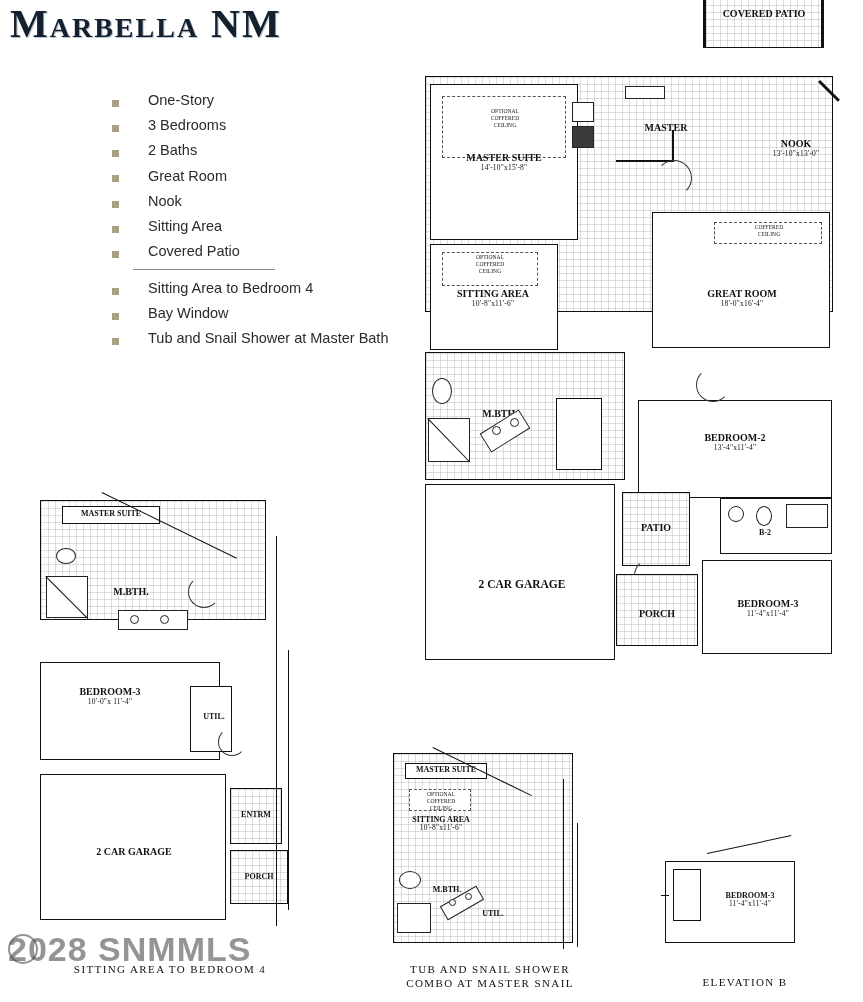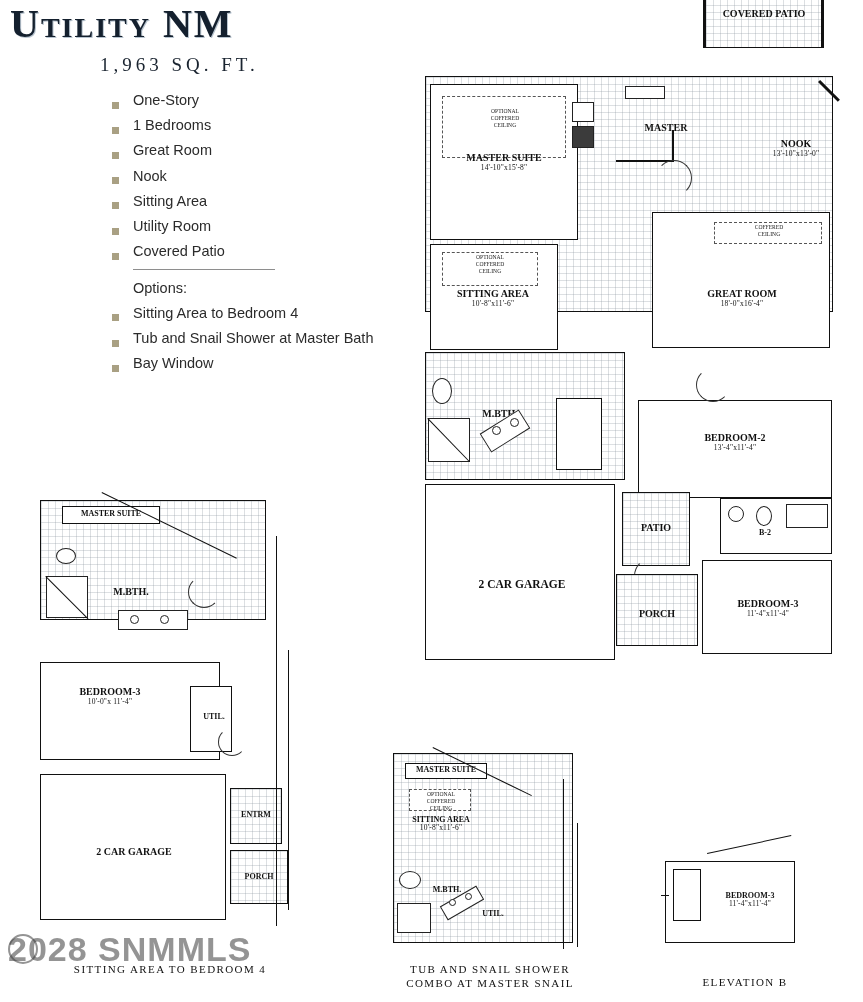--- a/index.html
+++ b/index.html
@@ -45,22 +45,23 @@
 
   
   #features {
     position: absolute;
     left: 112px;
     top: 92px;
     width: 330px;
   }
   .feat-row {
     display: flex;
-    align-items: flex-end;
+    align-items: center;
     margin-bottom: 8.5px;
+    gap: 15px;
   }
   .feat-bullet {
     width: 7px;
     height: 7px;
     background: #a9a083;
     margin: 6px 14px 0 0;
     flex: 0 0 auto;
   }
   .feat-label {
     font-size: 14.5px;
@@ -176,69 +177,67 @@
     width: 26px;
     height: 26px;
     border: 2px solid rgba(60,60,60,.55);
     border-radius: 50%;
   }
 </style>
 </head>
 <body>
 
 <div id="title-block">
-  <div id="plan-title">Utility NM</div>
-  <div id="plan-sqft">1,963 SQ. FT.</div>
+  <div id="plan-title">Marbella NM</div>
 </div>
 
 <div id="features">
   <div class="feat-row">
     <span class="feat-bullet"></span>
     <span class="feat-label">One-Story</span>
   </div>
   <div class="feat-row">
     <span class="feat-bullet"></span>
-    <span class="feat-label">1 Bedrooms</span>
+    <span class="feat-label">3 Bedrooms</span>
+  </div>
+  <div class="feat-row">
+    <span class="feat-bullet"></span>
+    <span class="feat-label">2 Baths</span>
   </div>
   <div class="feat-row">
     <span class="feat-bullet"></span>
     <span class="feat-label">Great Room</span>
   </div>
   <div class="feat-row">
     <span class="feat-bullet"></span>
     <span class="feat-label">Nook</span>
   </div>
   <div class="feat-row">
     <span class="feat-bullet"></span>
     <span class="feat-label">Sitting Area</span>
   </div>
   <div class="feat-row">
     <span class="feat-bullet"></span>
-    <span class="feat-label">Utility Room</span>
-  </div>
-  <div class="feat-row">
-    <span class="feat-bullet"></span>
     <span class="feat-label">Covered Patio</span>
   </div>
 
   <div id="feat-divider"></div>
 
-  <div id="options-heading">Options:</div>
 
   <div class="feat-row">
     <span class="feat-bullet"></span>
     <span class="feat-label">Sitting Area to Bedroom 4</span>
   </div>
   <div class="feat-row">
     <span class="feat-bullet"></span>
+    <span class="feat-label">Bay Window</span>
+  </div>
+  <div class="feat-row">
+    <span class="feat-bullet"></span>
     <span class="feat-label">Tub and Snail Shower at Master Bath</span>
-  </div>
-  <div class="feat-row">
-    <span class="feat-bullet"></span>
-    <span class="feat-label">Bay Window</span>
   </div>
 </div>
 
 <div class="plan" id="main-plan" style="left:420px; top:0; width:443px; height:680px;">
 
   <div class="room thin hatch" style="left:285px; top:-10px; width:118px; height:58px;"></div>
   <div class="lbl m" style="left:288px; top:8px; width:112px;">
     <span class="nm">COVERED PATIO</span>
   </div>
 

